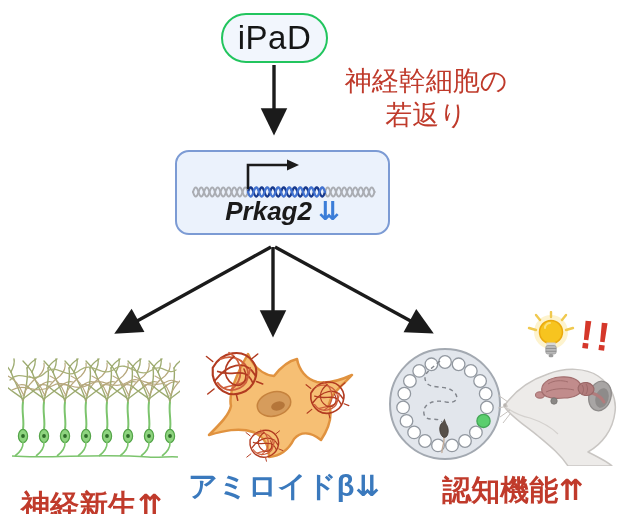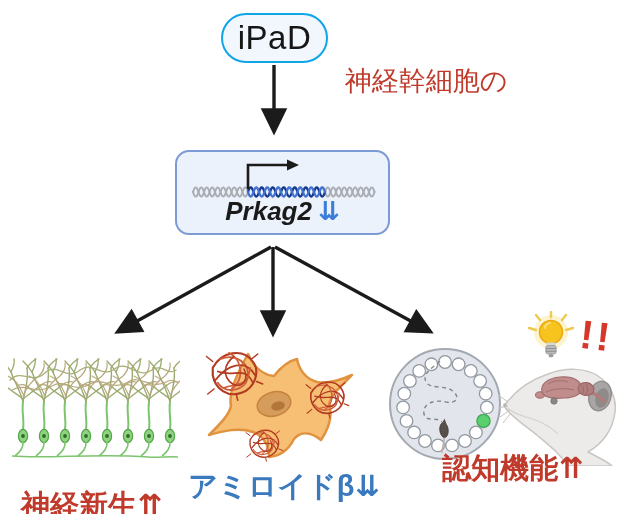--- a/index.html
+++ b/index.html
@@ -4,21 +4,21 @@
 <style>
   html,body{margin:0;padding:0;background:#fff;}
   .stage{position:relative;width:620px;height:514px;background:#ffffff;overflow:hidden;
          font-family:"Liberation Sans","DejaVu Sans",sans-serif;}
   .stage *{box-sizing:border-box;}
   svg{display:block;}
   .abs{position:absolute;}
 
   
   .pill{left:221px;top:13px;width:107px;height:50px;border-radius:26px;
-        background:#f2f6fd;border:2px solid #0ea5e9;display:flex;align-items:center;justify-content:center;}
+        background:#f2f6fd;border:2px solid #22c55e;display:flex;align-items:center;justify-content:center;}
   .pill span{font-size:33px;font-weight:500;color:#161616;letter-spacing:0.5px;}
 
   
   .annotation{left:335px;top:64px;width:182px;text-align:center;color:#bf3a2b;
               font-size:27px;font-weight:normal;line-height:34px;}
 
   
   .gene-box{left:175px;top:150px;width:215px;height:85px;border-radius:14px;
             background:#ebf2fc;border:2px solid #7c9bd4;}
   .gene-svg{position:absolute;left:0;top:0;}
@@ -38,33 +38,34 @@
   .exclaim{left:580px;top:314px;width:40px;font-size:40px;font-weight:800;color:#d5372a;
            transform:rotate(7deg);letter-spacing:3px;line-height:44px;}
 
   
   .outcome-label{font-weight:bold;font-size:29px;white-space:nowrap;text-align:center;}
   .outcome-label .arrows{margin-left:1px;}
   .label-red{color:#c03a2b;}
   .label-blue{color:#3a79bd;}
   .lab1{left:8px;top:486px;width:140px;margin-left:13px;}
   .lab2{left:188px;top:467px;width:192px;}
-  .lab3{left:430px;top:449px;width:166px;}
+  .lab3{left:430px;top:471px;width:166px;}
 </style>
 </head>
 <body>
 
 <div class="stage">
 
   <div class="abs pill">
     <span>iPaD</span>
   </div>
 
   <div class="abs annotation">
     <div>神経幹細胞の</div>
+    <div>若返り</div>
   </div>
 
   <div class="abs gene-box">
     <svg class="gene-svg" width="211" height="46" viewBox="0 0 211 46">
       <g fill="none" stroke-linecap="round">
 
         <path stroke="#aaadb3" stroke-width="2" d="M16,40 q2.75,-9 5.5,0 t5.5,0 t5.5,0 t5.5,0 t5.5,0 t5.5,0 t5.5,0 t5.5,0 t5.5,0 t5.5,0 t5.5,0 t5.5,0 t5.5,0 t5.5,0 t5.5,0 t5.5,0 t5.5,0 t5.5,0 t5.5,0 t5.5,0 t5.5,0 t5.5,0 t5.5,0 t5.5,0 t5.5,0 t5.5,0 t5.5,0 t5.5,0 t5.5,0 t5.5,0 t5.5,0 t5.5,0 t5.5,0"></path>
         <path stroke="#aaadb3" stroke-width="2" d="M16,40 q2.75,9 5.5,0 t5.5,0 t5.5,0 t5.5,0 t5.5,0 t5.5,0 t5.5,0 t5.5,0 t5.5,0 t5.5,0 t5.5,0 t5.5,0 t5.5,0 t5.5,0 t5.5,0 t5.5,0 t5.5,0 t5.5,0 t5.5,0 t5.5,0 t5.5,0 t5.5,0 t5.5,0 t5.5,0 t5.5,0 t5.5,0 t5.5,0 t5.5,0 t5.5,0 t5.5,0 t5.5,0 t5.5,0 t5.5,0"></path>
 
         <path stroke="#16398f" stroke-width="2.3" d="M71,40 q2.75,-9 5.5,0 t5.5,0 t5.5,0 t5.5,0 t5.5,0 t5.5,0 t5.5,0 t5.5,0 t5.5,0 t5.5,0 t5.5,0 t5.5,0 t5.5,0 t5.5,0"></path>

